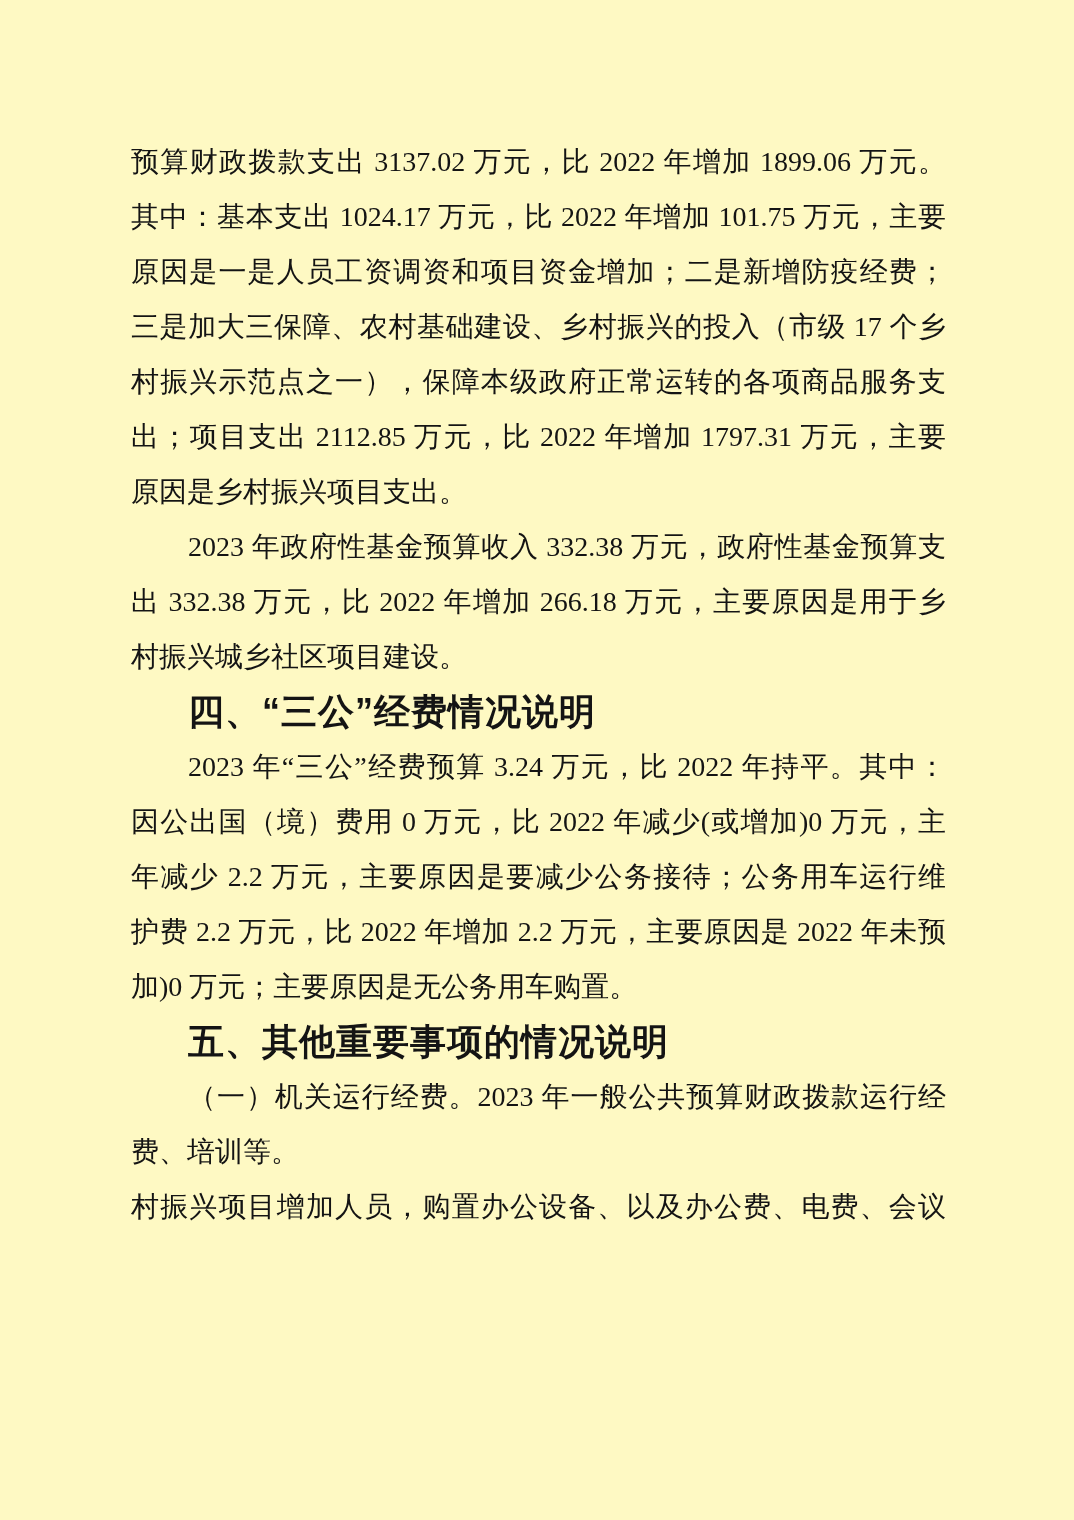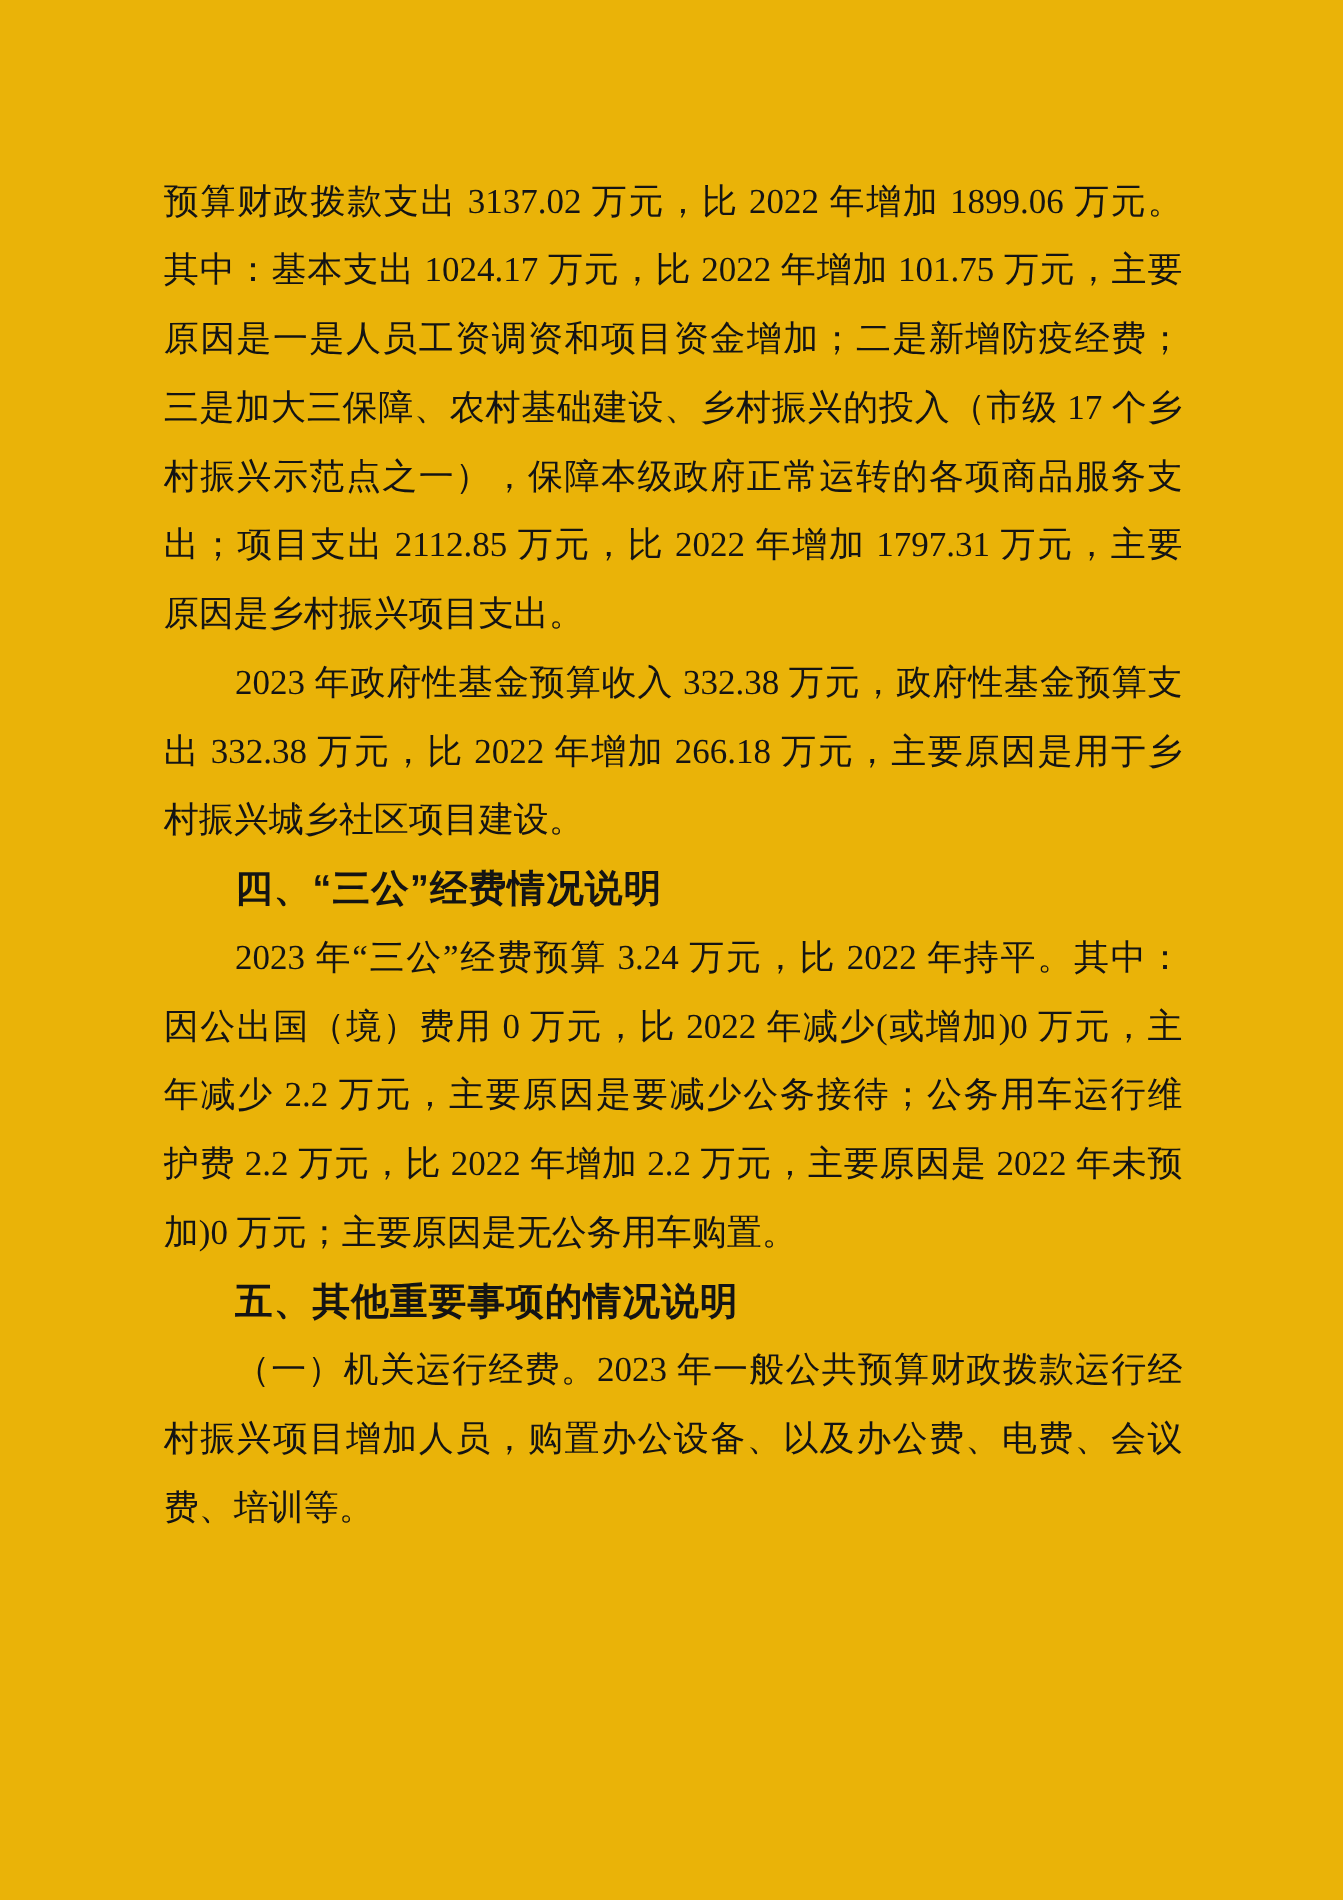--- a/index.html
+++ b/index.html
@@ -4,21 +4,21 @@
 <style>
   html, body {
     margin: 0;
     padding: 0;
     background: #ffffff;
   }
   .page {
     position: relative;
     width: 1074px;
     height: 1520px;
-    background: #eab308;
+    background: #fef9c3;
     color: #141414;
     font-family: "Liberation Serif", "DejaVu Serif", serif;
     overflow: hidden;
     text-decoration: underline;
   }
   .text-block {
     position: absolute;
     left: 131px;
     top: 134px;
     width: 815px;
@@ -40,21 +40,21 @@
   .ln.last {
     text-align: right;
     text-align-last: left;
   }
   .ln.indent {
     text-indent: 57px;
   }
   .heading {
     height: 55px;
     line-height: 55px;
-    font-size: 30px;
+    font-size: 36px;
     font-weight: 700;
     font-family: "Liberation Sans", "DejaVu Sans", sans-serif;
     text-indent: 57px;
     letter-spacing: 1px;
     text-align: left;
     overflow: hidden;
   }
 </style>
 </head>
 <body>
@@ -85,18 +85,18 @@
       <div class="ln">因公出国（境）费用 0 万元，比 2022 年减少(或增加)0 万元，主</div>
       <div class="ln">年减少 2.2 万元，主要原因是要减少公务接待；公务用车运行维</div>
       <div class="ln">护费 2.2 万元，比 2022 年增加 2.2 万元，主要原因是 2022 年未预</div>
       <div class="ln last">加)0 万元；主要原因是无公务用车购置。</div>
     </div>
 
     <div class="heading">五、其他重要事项的情况说明</div>
 
     <div class="para">
       <div class="ln indent">（一）机关运行经费。2023 年一般公共预算财政拨款运行经</div>
+      <div class="ln last">费、培训等。</div>
       <div class="ln">村振兴项目增加人员，购置办公设备、以及办公费、电费、会议</div>
-      <div class="ln last">费、培训等。</div>
     </div>
 
   </div>
 </div>
 
 </body></html>

